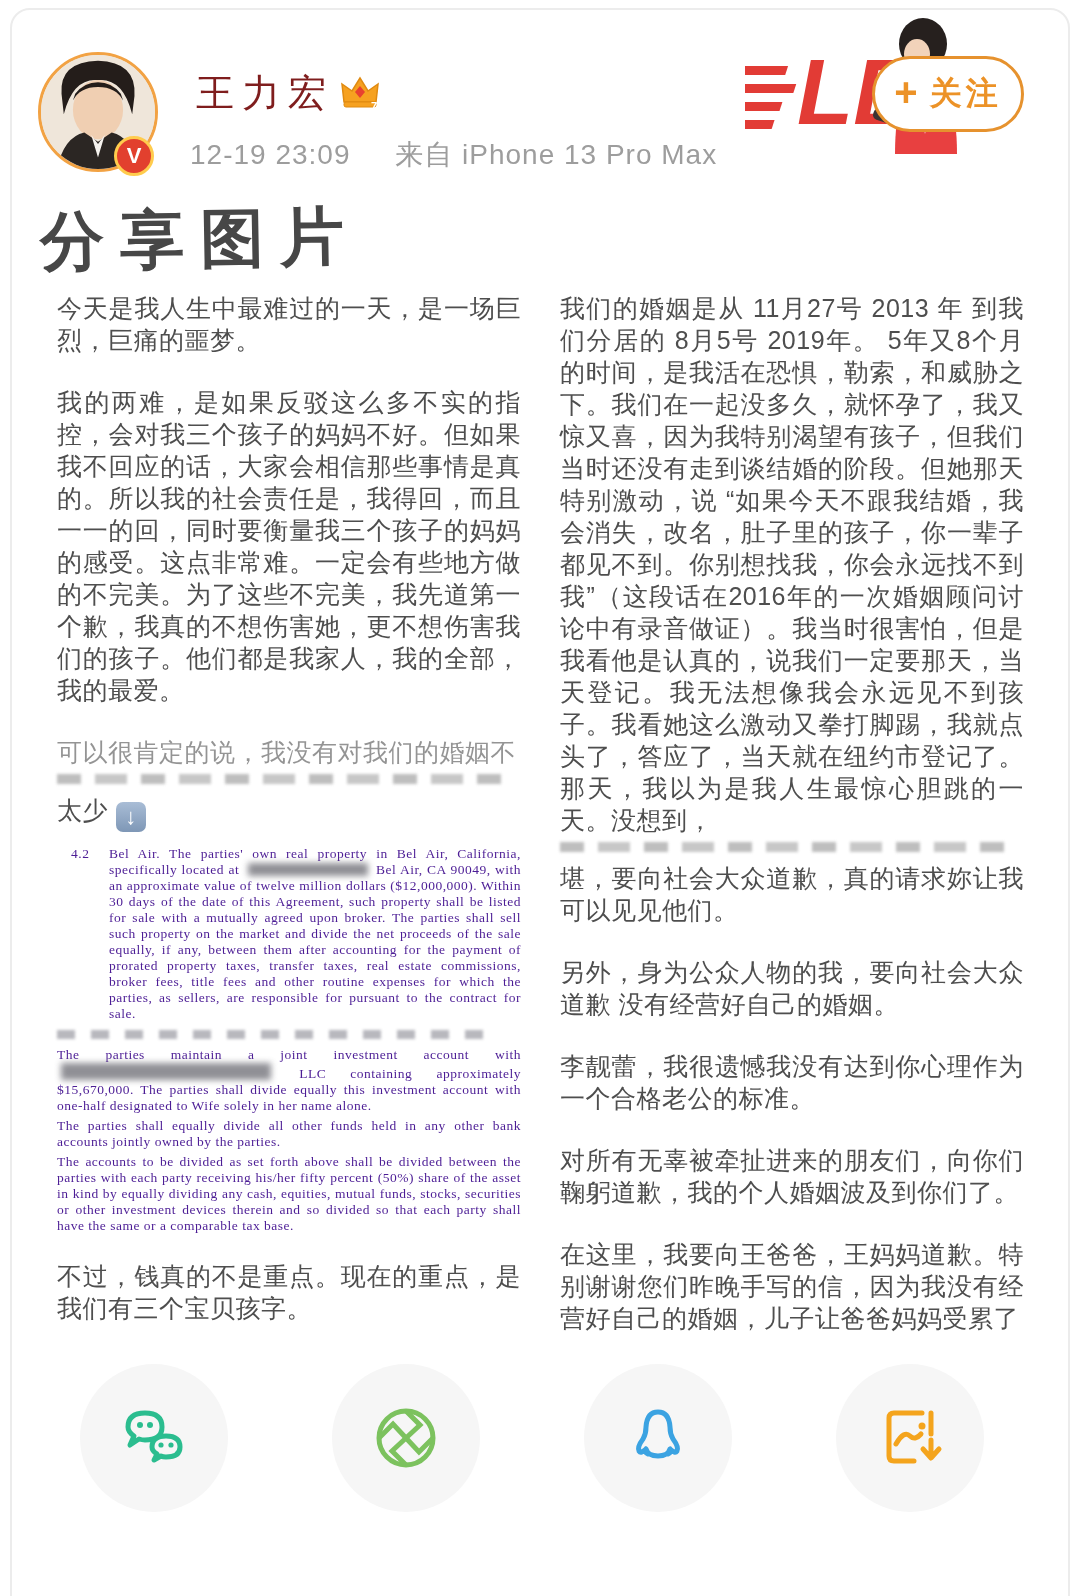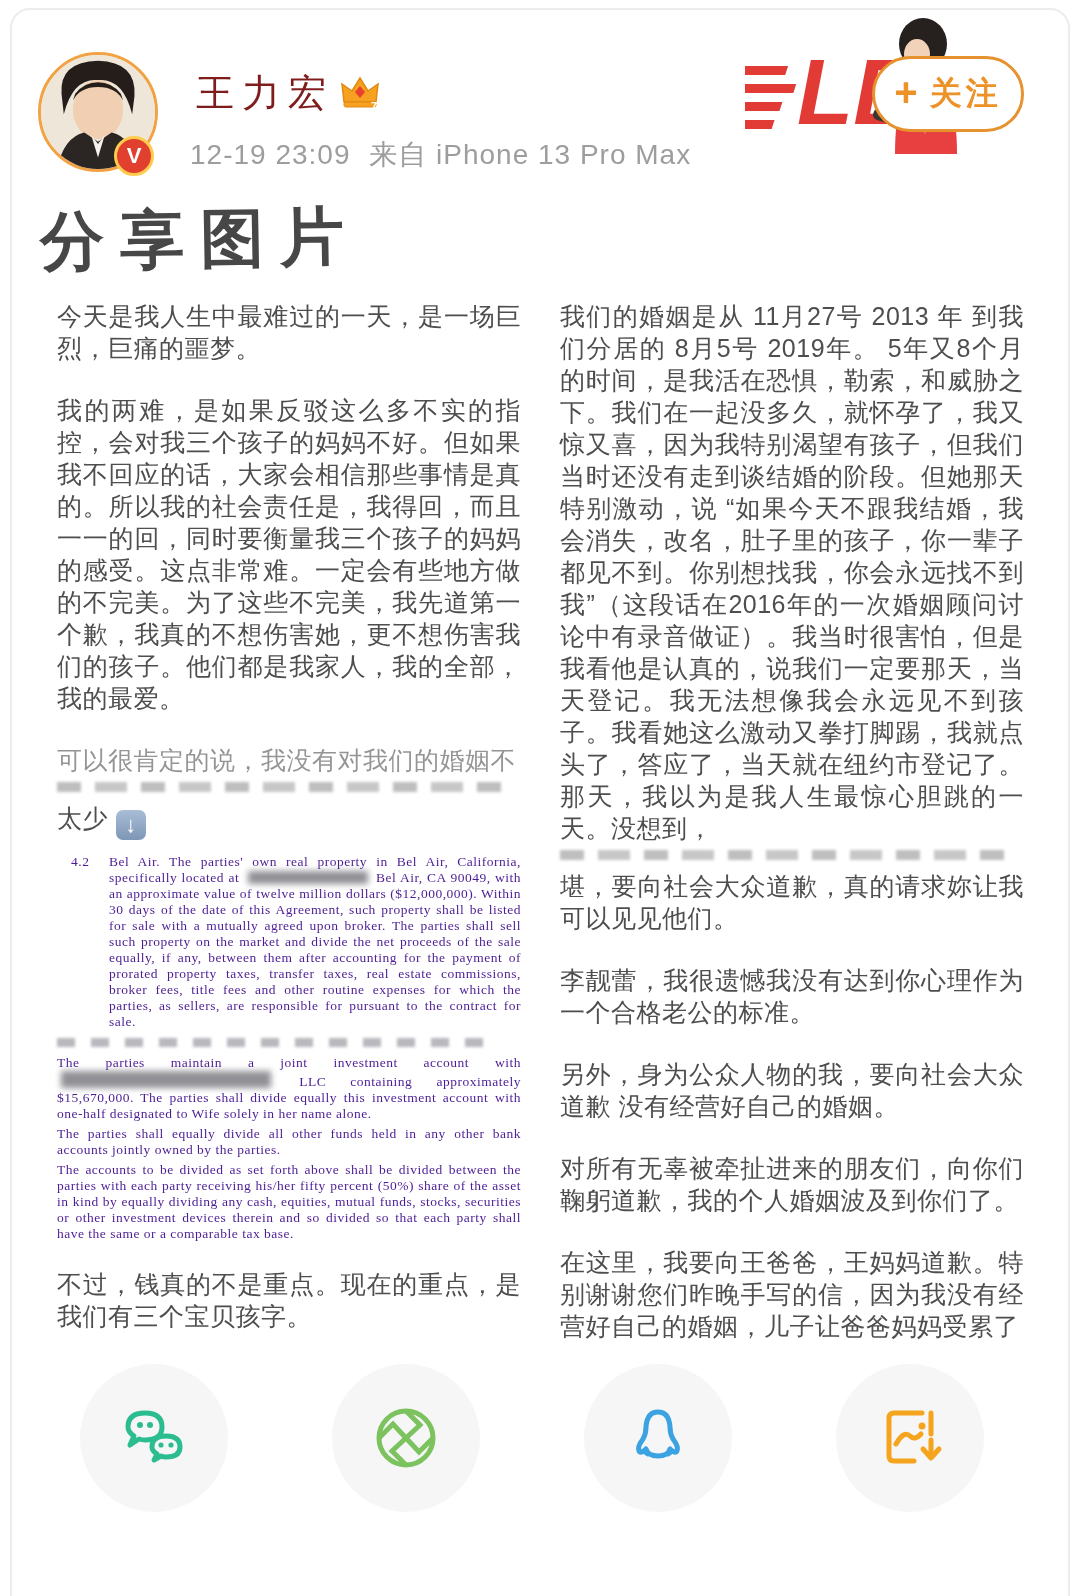--- a/index.html
+++ b/index.html
@@ -6,31 +6,31 @@
   body{width:1080px;height:1596px;overflow:hidden;font-family:"Liberation Sans",sans-serif;position:relative;}
   .card-frame{position:absolute;left:10px;right:10px;top:8px;bottom:-30px;border:2px solid #ececec;border-radius:20px;pointer-events:none;}
 
   
   .avatar-wrap{position:absolute;left:38px;top:52px;width:120px;height:120px;}
   .avatar{width:120px;height:120px;border-radius:50%;border:3px solid #f2a243;overflow:hidden;box-sizing:border-box;background:#efe7dc;}
   .v-badge{position:absolute;left:76px;top:84px;width:40px;height:40px;border-radius:50%;background:#e2402e;border:3px solid #ffcc4d;box-sizing:border-box;color:#fff;font-weight:bold;font-size:22px;display:flex;align-items:center;justify-content:center;}
   .username{position:absolute;left:196px;top:68px;font-size:38px;font-weight:normal;color:#7f1d1d;letter-spacing:8px;}
   .crown{position:absolute;left:338px;top:70px;width:44px;height:44px;}
   .meta{position:absolute;left:190px;top:136px;font-size:28px;color:#9d9d9d;letter-spacing:1px;}
-  .meta .src{margin-left:10px;}
+  .meta .src{margin-left:36px;}
   .banner{position:absolute;left:745px;top:14px;width:300px;height:140px;z-index:1;}
   .follow-btn{position:absolute;left:872px;top:56px;width:152px;height:76px;border-radius:40px;border:3px solid #e6922e;background:#fff;z-index:2;display:flex;align-items:center;justify-content:center;gap:12px;color:#ec9227;cursor:pointer;}
   .follow-btn .plus{font-size:40px;font-weight:bold;line-height:1;margin-top:-4px;}
   .follow-btn .lbl{font-size:32px;font-weight:bold;letter-spacing:4px;text-align:center;}
 
   
   .post-title{position:absolute;left:40px;top:196px;font-size:64px;font-weight:bold;color:#474747;letter-spacing:16px;transform:rotate(-1deg);font-family:"DejaVu Serif",serif;}
 
   
-  .letter{position:absolute;left:0;top:288px;width:1080px;height:1056px;overflow:hidden;}
+  .letter{position:absolute;left:0;top:280px;width:1080px;height:1056px;overflow:hidden;}
   .col{position:absolute;top:12px;width:464px;font-size:25px;line-height:32px;color:#4e4e4e;text-align:justify;letter-spacing:0.5px;}
   .col-left{left:57px;}
   .col-right{left:560px;}
   .col p{margin:0 0 30px 0;}
   .tight{margin-bottom:0 !important;}
   .faded-line{opacity:.6;margin-bottom:2px !important;}
   .clip-strip{height:10px;margin:6px 0 10px 0;background:repeating-linear-gradient(90deg,#a9a9a9 0 24px,transparent 24px 38px,#b5b5b5 38px 70px,transparent 70px 84px);filter:blur(1.6px);opacity:.75;width:96%;}
   .half-clip{height:20px;overflow:hidden;margin-bottom:0 !important;}
   .arrow-emoji{display:inline-flex;width:30px;height:30px;border-radius:7px;background:linear-gradient(#a9bdd6,#7e97b6);color:#fff;font-size:22px;font-weight:bold;align-items:center;justify-content:center;vertical-align:-5px;margin-left:8px;}
 
@@ -138,22 +138,22 @@
     </div>
 
     <p>不过，钱真的不是重点。现在的重点，是我们有三个宝贝孩字。</p>
 
   </div>
 
   <div class="col col-right">
     <p class="tight">我们的婚姻是从 11月27号 2013 年 到我们分居的 8月5号 2019年。 5年又8个月 的时间，是我活在恐惧，勒索，和威胁之下。我们在一起没多久，就怀孕了，我又惊又喜，因为我特别渴望有孩子，但我们当时还没有走到谈结婚的阶段。但她那天特别激动，说 “如果今天不跟我结婚，我会消失，改名，肚子里的孩子，你一辈子都见不到。你别想找我，你会永远找不到我”（这段话在2016年的一次婚姻顾问讨论中有录音做证）。我当时很害怕，但是我看他是认真的，说我们一定要那天，当天登记。我无法想像我会永远见不到孩子。我看她这么激动又拳打脚踢，我就点头了，答应了，当天就在纽约市登记了。那天，我以为是我人生最惊心胆跳的一天。没想到，</p>
     <div class="clip-strip"></div>
     <p>堪，要向社会大众道歉，真的请求妳让我可以见见他们。</p>
+    <p>另外，身为公众人物的我，要向社会大众道歉 没有经营好自己的婚姻。</p>
     <p>李靓蕾，我很遗憾我没有达到你心理作为一个合格老公的标准。</p>
-    <p>另外，身为公众人物的我，要向社会大众道歉 没有经营好自己的婚姻。</p>
     <p>对所有无辜被牵扯进来的朋友们，向你们鞠躬道歉，我的个人婚姻波及到你们了。</p>
     <p class="tight">在这里，我要向王爸爸，王妈妈道歉。特别谢谢您们昨晚手写的信，因为我没有经营好自己的婚姻，儿子让爸爸妈妈受累了</p>
     <p class="half-clip">，我深感抱歉！对不起！</p>
   </div>
 </div>
 
 <div class="share-bar">
 
   <div class="share-btn sb0">
     <svg viewBox="0 0 76 76">

